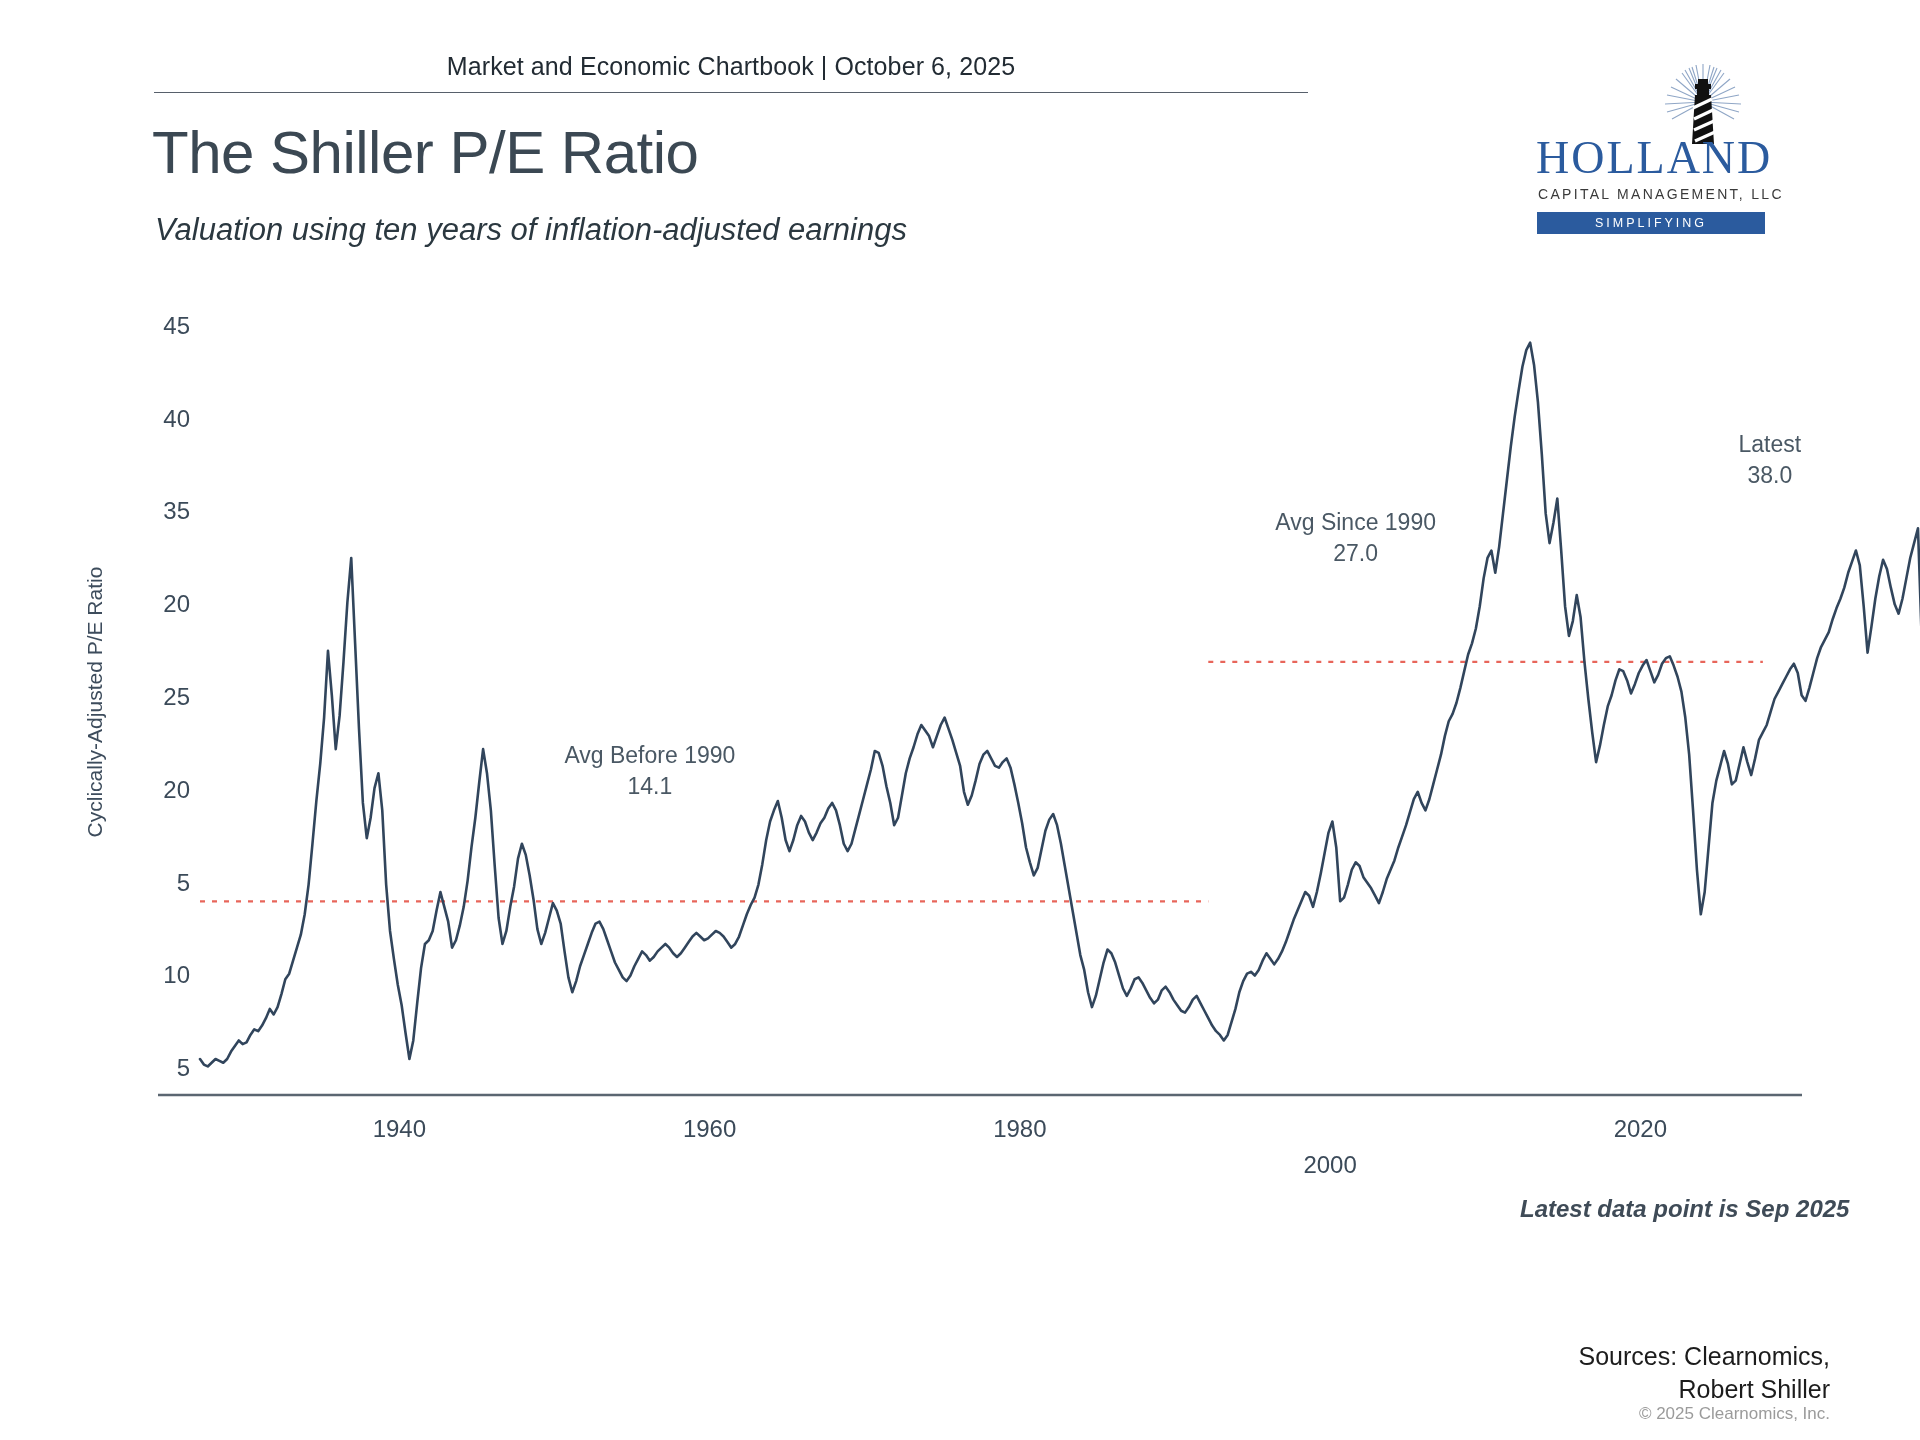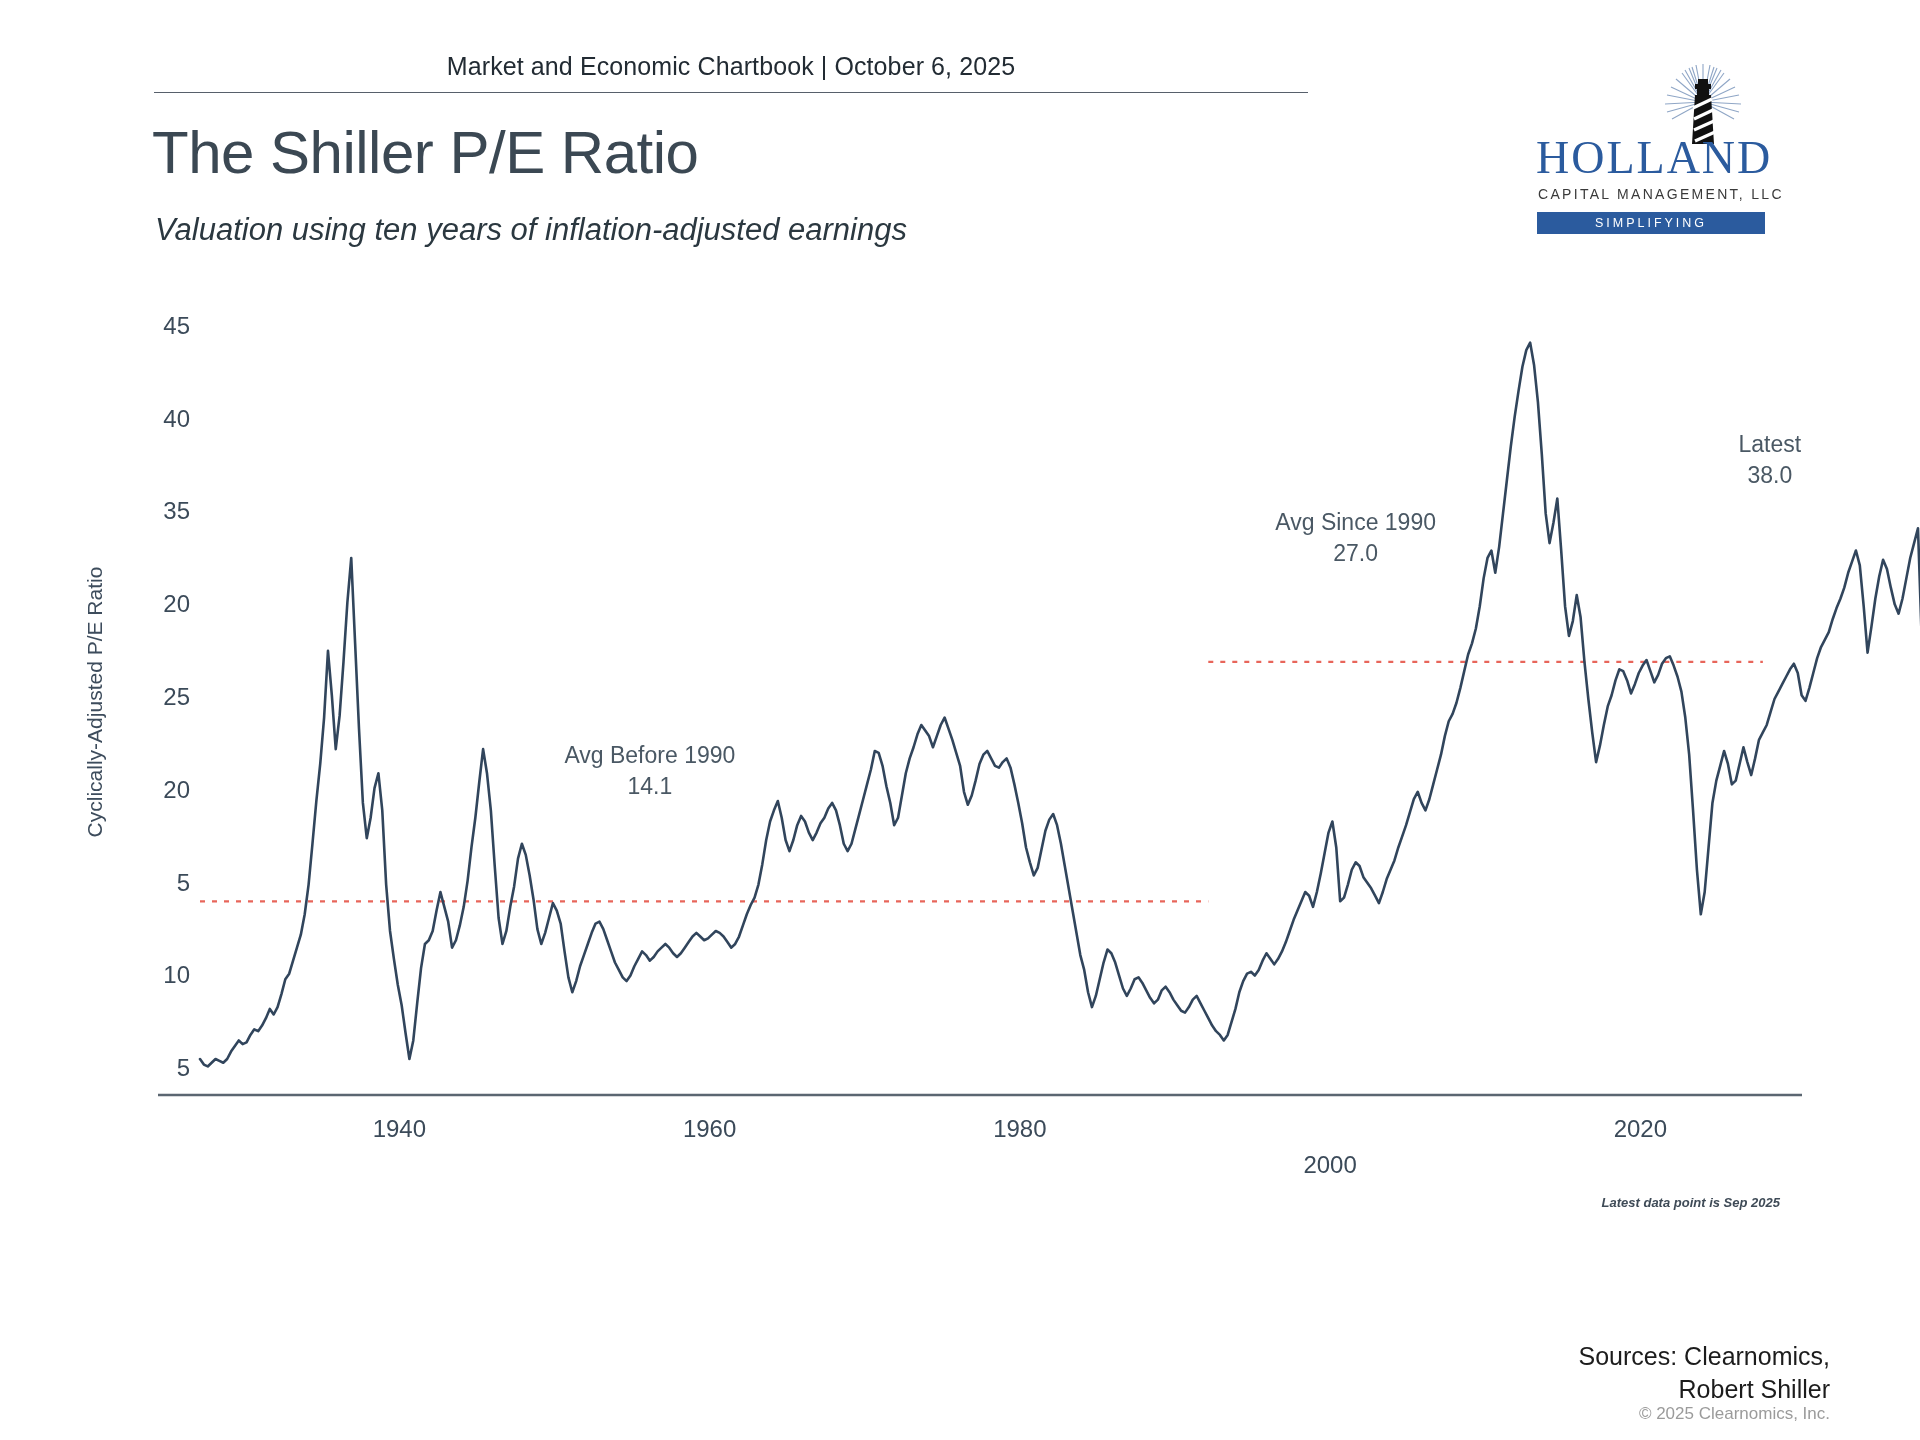--- a/index.html
+++ b/index.html
@@ -110,21 +110,21 @@
   .annot{
     position:absolute;
     text-align:center;
     font-size:23px;
     color:#4a5864;
     line-height:1.35;
     white-space:nowrap;
   }
   #note-latest-data{
     position:absolute;left:1520px;top:1195px;
-    font-size:13px;
+    font-size:24px;
     font-style:italic;
     font-weight:700;
     color:#3f4b57;
     text-align:right;
     width:260px;
     white-space:nowrap;
   }
   #sources{
     position:absolute;right:90px;top:1340px;
     text-align:right;

